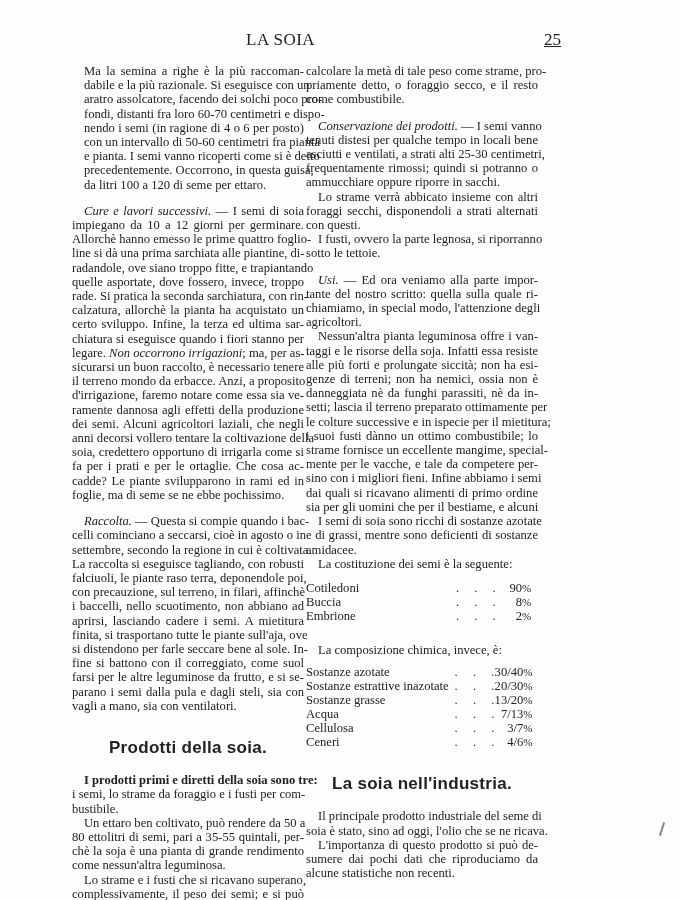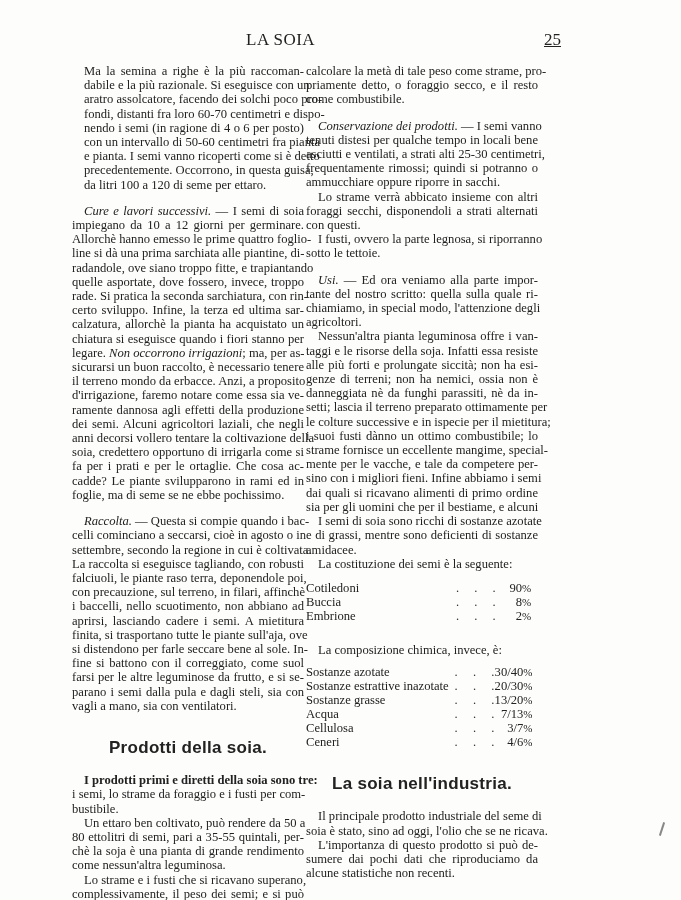--- a/index.html
+++ b/index.html
@@ -50,22 +50,22 @@
   </p>
 
   <p class="gap">
     <span class="line" style="padding-left:12px;"><span class="it">Cure e lavori successivi.</span><span> — I semi di soia</span></span>
     <span class="line">impiegano da 10 a 12 giorni per germinare.</span>
     <span class="line">Allorchè hanno emesso le prime quattro foglio-</span>
     <span class="line">line si dà una prima sarchiata alle piantine, di-</span>
     <span class="line">radandole, ove siano troppo fitte, e trapiantando</span>
     <span class="line">quelle asportate, dove fossero, invece, troppo</span>
     <span class="line">rade. Si pratica la seconda sarchiatura, con rin-</span>
+    <span class="line">calzatura, allorchè la pianta ha acquistato un</span>
     <span class="line">certo sviluppo. Infine, la terza ed ultima sar-</span>
-    <span class="line">calzatura, allorchè la pianta ha acquistato un</span>
     <span class="line">chiatura si eseguisce quando i fiori stanno per</span>
     <span class="line"><span>legare. </span><span class="it">Non occorrono irrigazioni</span><span>; ma, per as-</span></span>
     <span class="line">sicurarsi un buon raccolto, è necessario tenere</span>
     <span class="line">il terreno mondo da erbacce. Anzi, a proposito</span>
     <span class="line">d'irrigazione, faremo notare come essa sia ve-</span>
     <span class="line">ramente dannosa agli effetti della produzione</span>
     <span class="line">dei semi. Alcuni agricoltori laziali, che negli</span>
     <span class="line">anni decorsi vollero tentare la coltivazione della</span>
     <span class="line">soia, credettero opportuno di irrigarla come si</span>
     <span class="line">fa per i prati e per le ortaglie. Che cosa ac-</span>

